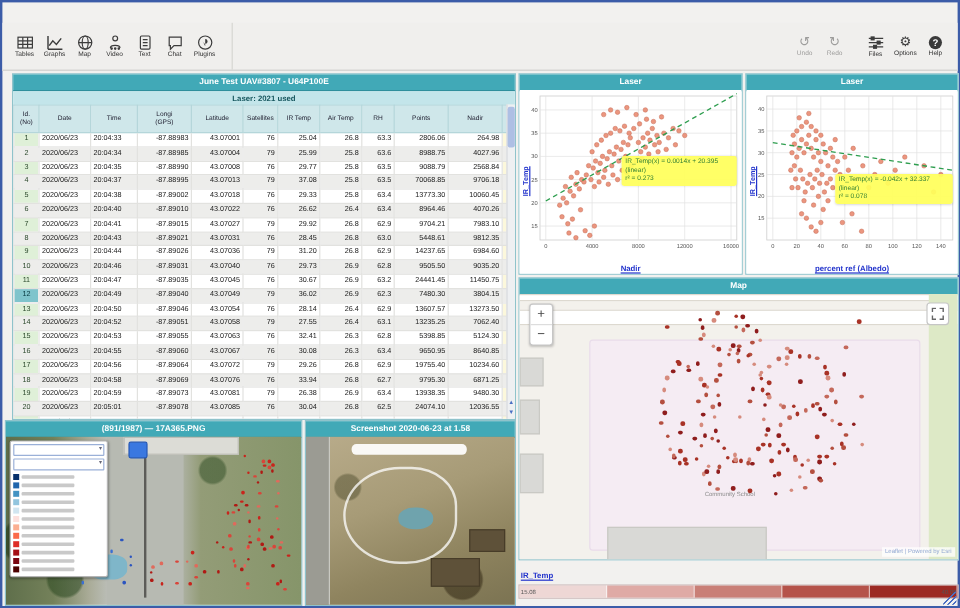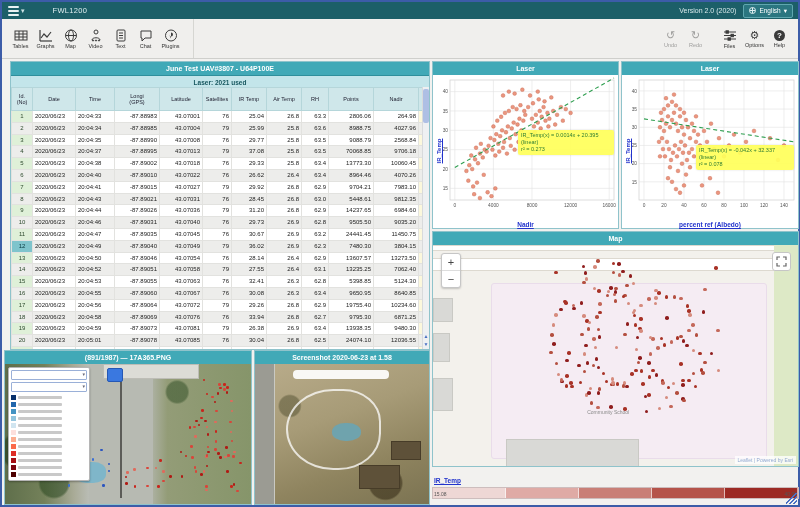--- a/index.html
+++ b/index.html
@@ -113,39 +113,20 @@
   
   #grip{position:absolute;right:1px;bottom:1px;width:11px;height:11px;
     background:linear-gradient(135deg,transparent 45%,#4a6fc3 45% 52%,transparent 52% 63%,#4a6fc3 63% 70%,transparent 70% 81%,#4a6fc3 81% 88%,transparent 88%);}
   text{font-family:"Liberation Sans","DejaVu Sans",sans-serif;}
 </style>
 </head>
 <body>
 
 <div id="win">
 
-  <div id="titlebar">
-    <div id="menu-btn">
-      <span class="bars">
-          <i></i>
-          <i></i>
-          <i></i>
-        </span>
-      <span class="caret">▾</span>
-    </div>
-    <span id="app-title">FWL1200</span>
-    <div id="title-right">
-      <span id="version">Version 2.0 (2020)</span>
-      <div id="lang-btn">
-        <span class="globe"></span>
-        <span>English</span>
-        <span>▾</span>
-      </div>
-    </div>
-  </div>
 
   <div id="toolbar">
     <div class="tgroup" id="tg-left">
       <div class="tool">
         <svg width="14" height="13" viewBox="0 0 14 13">
             <g fill="none" stroke="#3c3c3c" stroke-width="1">
               <rect x="1" y="2" width="12" height="9"></rect>
               <line x1="1" y1="5" x2="13" y2="5"></line>
               <line x1="1" y1="8" x2="13" y2="8"></line>
               <line x1="5" y1="2" x2="5" y2="11"></line>

